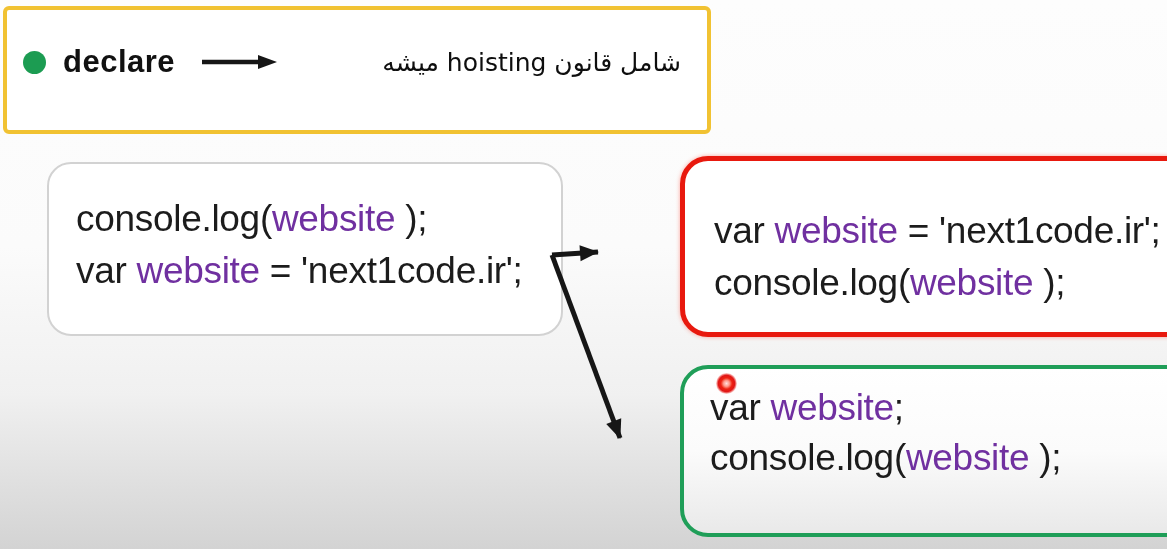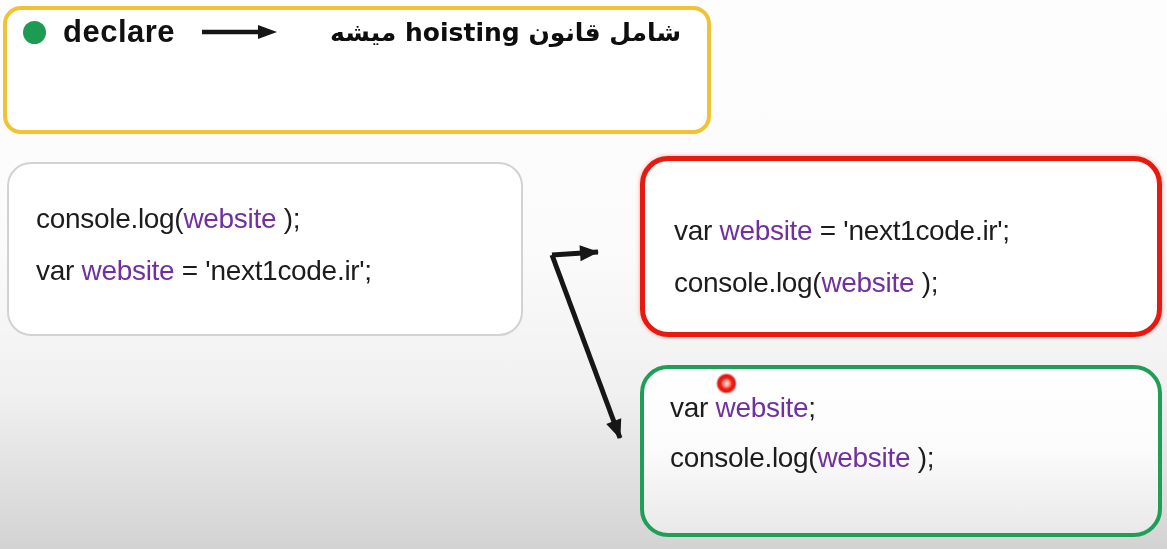--- a/index.html
+++ b/index.html
@@ -9,46 +9,46 @@
     font-family:"Liberation Sans", sans-serif;
     background: linear-gradient(180deg, #fdfdfd 0%, #fbfbfb 45%, #f0f0f0 72%, #d3d3d3 100%);
   }
 
   
   .legend-box {
     position:absolute; left:3px; top:6px; width:708px; height:128px;
     box-sizing:border-box;
     background:#ffffff;
     border:4px solid var(--yellow-border, #f1c232);
-    border-radius:18px;
-    display:flex; flex-direction:column; justify-content:space-between;
+    border-radius:6px;
+    display:flex; flex-direction:column; justify-content:center;
     padding:4px 14px 20px 16px;
   }
   .legend-row { display:flex; align-items:center; }
   .bullet {
     width:23px; height:23px; border-radius:50%;
     background:var(--bullet-green, #1c9c52);
     margin-right:17px; flex:none;
   }
   .term { font-size:31px; font-weight:bold; color:#111; letter-spacing:0.5px; }
   .legend-arrow { margin-left:26px; flex:none; }
   .legend-arrow line { stroke: var(--arrow-black, #161616); }
   .legend-arrow path { fill: var(--arrow-black, #161616); }
   .note {
     margin-left:auto; margin-right:12px;
     direction:rtl; unicode-bidi:plaintext;
     font-family:"DejaVu Sans", sans-serif;
-    font-weight:bold; font-size:25px; color:#0e0e0e;
+    font-weight:normal; font-size:25px; color:#0e0e0e;
   }
 
   
   .code-box {
     position:absolute; box-sizing:border-box;
     background:#ffffff; white-space:nowrap;
-    font-size:28px; letter-spacing:-0.3px; color:var(--code-black, #1c1c1c);
+    font-size:37px; letter-spacing:-0.3px; color:var(--code-black, #1c1c1c);margin-left:40px;
   }
   .code-line { line-height:52px; }
 
   #box-source {
     left:7px; top:162px; width:516px; height:174px;
     border:2px solid var(--gray-border, #d2d2d2);
     border-radius:24px;
     padding:29px 0 0 27px;
   }
   #box-red {

